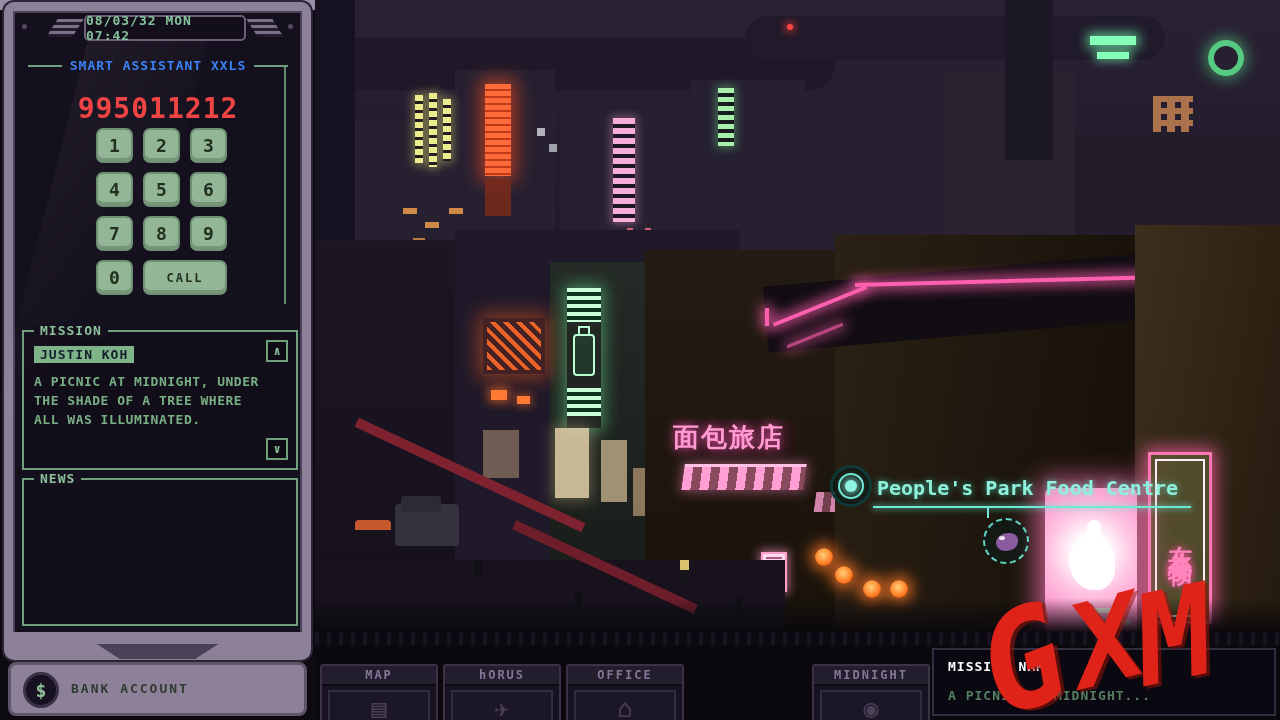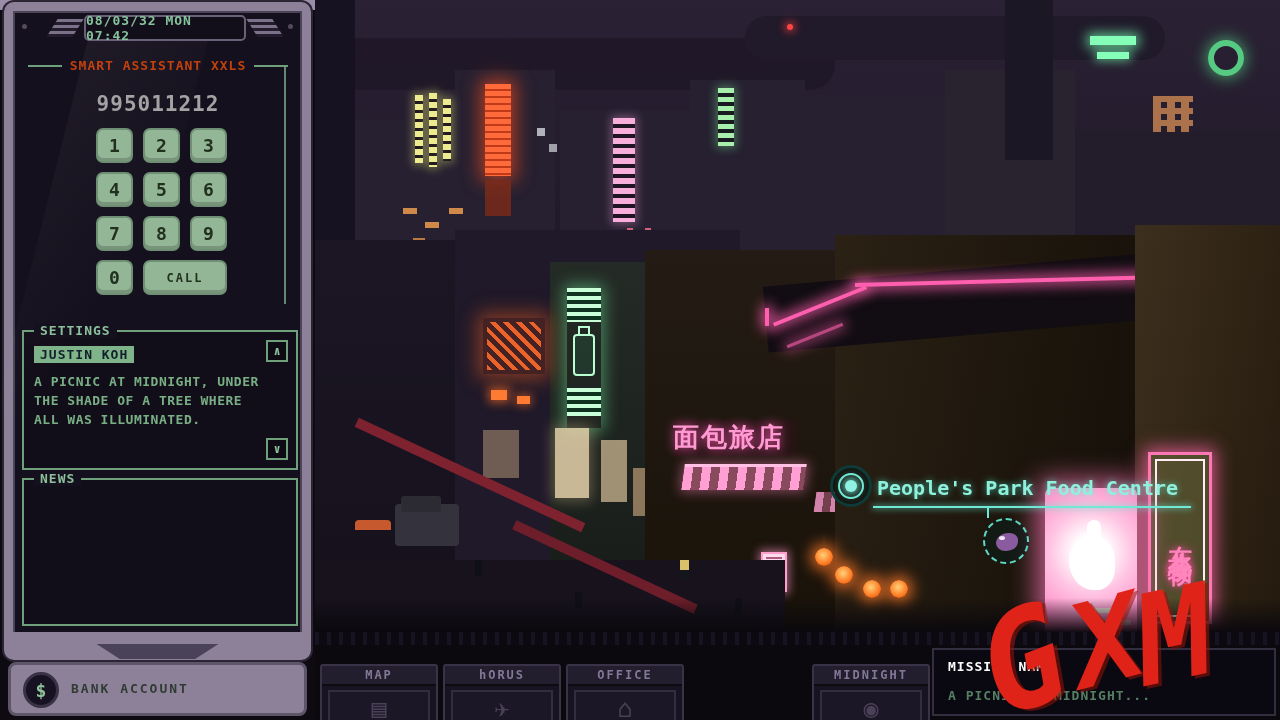--- a/index.html
+++ b/index.html
@@ -17,24 +17,24 @@
 
   .datebar { left:84px; top:15px; width:162px; height:26px; background:#120e1a; border:2px solid #6a6078;
     border-radius:5px; color:#86c29c; font-size:13px; font-weight:bold; letter-spacing:1px;
     display:flex; align-items:center; justify-content:center; }
   .vent { top:19px; width:26px; height:18px; transform:skewX(-32deg);
     background:repeating-linear-gradient(180deg,#7b7189 0 3px, #221c2c 3px 6px); }
   .vent.r { transform:skewX(32deg); }
 
   .assist-title { left:28px; top:58px; width:260px; display:flex; align-items:center; gap:8px; }
   .assist-title .line { flex:1; height:2px; background:#6fa07c; }
-  .assist-title .txt { color:#c2410c; font-size:13px; font-weight:bold; letter-spacing:1px; }
+  .assist-title .txt { color:#3b82f6; font-size:13px; font-weight:bold; letter-spacing:1px; }
   .assist-vline { left:284px; top:66px; width:2px; height:238px; background:#6fa07c; opacity:.85; }
 
-  .dial-number { left:60px; top:92px; width:196px; text-align:center; color:#a3a3a3; font-size:21px; font-weight:bold; letter-spacing:1px; }
+  .dial-number { left:60px; top:92px; width:196px; text-align:center; color:#ef4444; font-size:28px; font-weight:bold; letter-spacing:1px; }
 
   .key { width:37px; height:35px; background:#93b697; border:2px solid #6e8f73; border-radius:7px;
     color:#22301f; font-size:18px; font-weight:bold; display:flex; align-items:center; justify-content:center;
     box-shadow:inset 0 -3px 0 rgba(0,0,0,0.18); cursor:pointer; }
   .key.call { width:84px; font-size:12px; letter-spacing:2px; }
 
   .gbox { border:2px solid #6fa07c; background:rgba(10,8,14,0.25); }
   .gbox .title { position:absolute; top:-9px; left:10px; background:#15101d; padding:0 6px;
     color:#8cc09b; font-size:13px; font-weight:bold; letter-spacing:1px; }
   .chip { display:inline-block; background:#7fb389; color:#13202b; font-size:13px; font-weight:bold; padding:1px 6px; letter-spacing:1px; }
@@ -242,21 +242,21 @@
   <div class="abs key" style="left:96px;top:172px;">4</div>
   <div class="abs key" style="left:143px;top:172px;">5</div>
   <div class="abs key" style="left:190px;top:172px;">6</div>
   <div class="abs key" style="left:96px;top:216px;">7</div>
   <div class="abs key" style="left:143px;top:216px;">8</div>
   <div class="abs key" style="left:190px;top:216px;">9</div>
   <div class="abs key" style="left:96px;top:260px;">0</div>
   <div class="abs key call" style="left:143px;top:260px;">CALL</div>
 
   <div class="abs gbox" style="left:22px;top:330px;width:276px;height:140px;">
-    <div class="title">SETTINGS</div>
+    <div class="title">MISSION</div>
     <div class="abs" style="left:10px;top:12px;">
       <span class="chip">JUSTIN KOH</span>
     </div>
     <div class="abs msg-body" style="left:10px;top:40px;width:232px;">A PICNIC AT MIDNIGHT, UNDER THE SHADE OF A TREE WHERE ALL WAS ILLUMINATED.</div>
     <div class="abs scrollbtn" style="right:8px;top:8px;">
         <span>∧</span>
       </div>
     <div class="abs scrollbtn" style="right:8px;bottom:8px;">
         <span>∨</span>
       </div>

